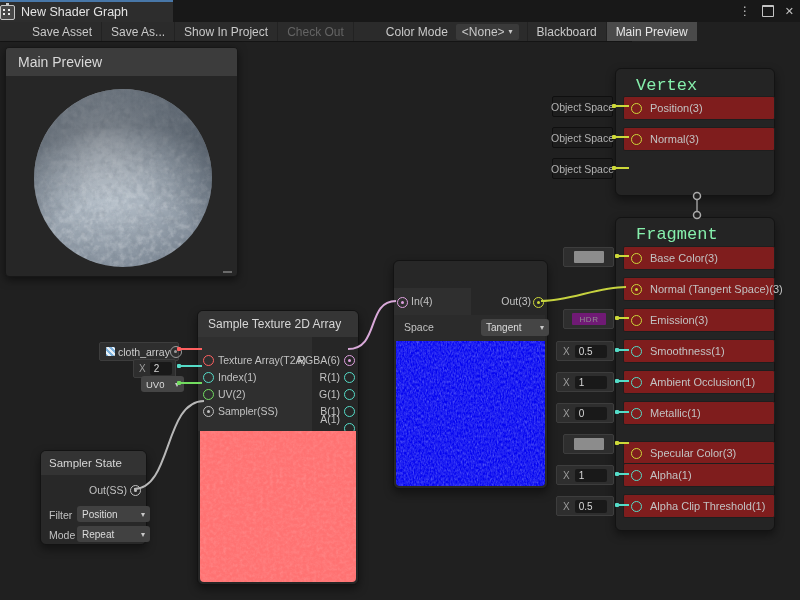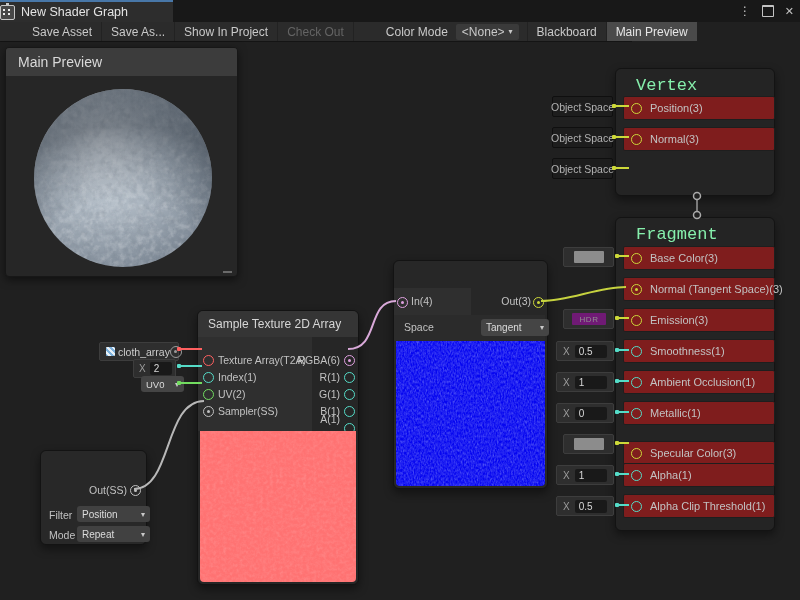--- a/index.html
+++ b/index.html
@@ -334,20 +334,23 @@
   <span class="stub cv1" style="left:181px;top:365px;width:21px;"></span>
 
   <div class="dd" style="left:141px;top:376px;width:33px;height:16px;">
     <span style="font-size:9.5px;">UV0</span>
     <span class="arrow">▾</span>
   </div>
   <span class="dot cv2" style="left:177px;top:381px;"></span>
   <span class="stub cv2" style="left:181px;top:382px;width:21px;"></span>
 
   <div class="node" style="left:40px;top:450px;width:105px;height:93px;background:#282828;">
+    <div class="nheader" style="height:24px;background:#333333;font-size:11.5px;padding-left:8px;">
+      <span>Sampler State</span>
+    </div>
     <span class="iolabel" style="right:19px;top:33px;">Out(SS)</span>
     <span class="port cgray filled port-abs" style="left:89px;top:34px;"></span>
     <span class="iolabel" style="left:8px;top:58px;">Filter</span>
     <div class="dd" style="left:36px;top:55px;width:63px;height:16px;background:#414141;">
       <span>Position</span>
       <span class="arrow">▾</span>
     </div>
     <span class="iolabel" style="left:8px;top:78px;">Mode</span>
     <div class="dd" style="left:36px;top:75px;width:63px;height:16px;background:#414141;">
       <span>Repeat</span>

